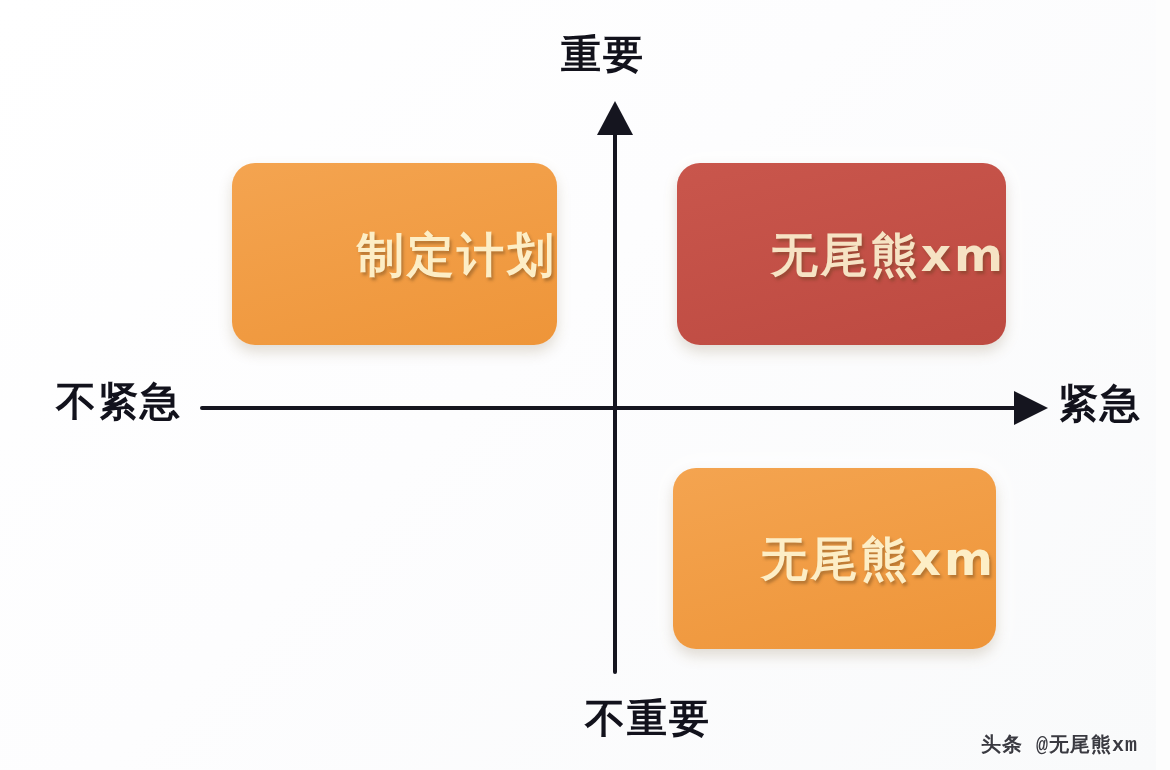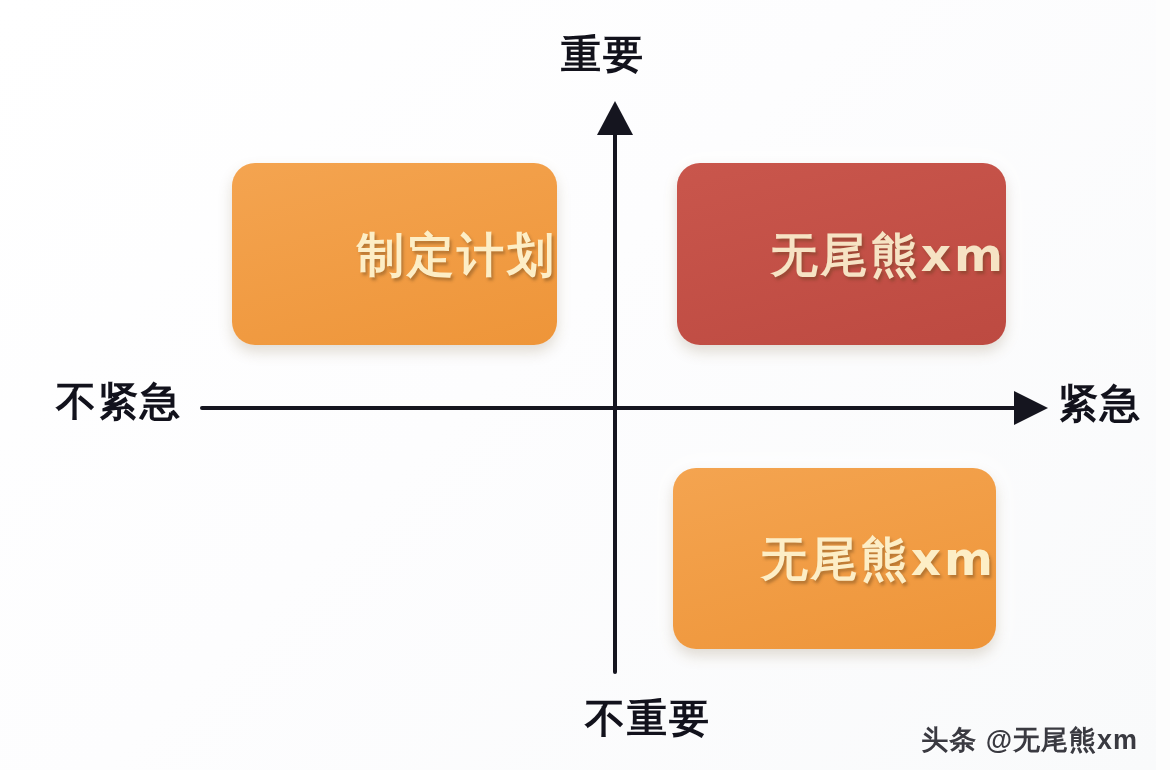--- a/index.html
+++ b/index.html
@@ -120,27 +120,27 @@
     left: 673px; top: 468px; width: 323px; height: 181px;
     background: linear-gradient(165deg, #f4a450 0%, #ee9539 100%);
   }
   #box-delegate .box-label { color: #fdeec6; }
 
   
   .watermark {
     position: absolute;
     right: 18px;
     bottom: 12px;
-    font-size: 27px;
+    font-size: 20px;
     font-weight: 700;
     color: #2a2a32;
     letter-spacing: 1px;
     white-space: nowrap;
     opacity: 0.92;
-    font-family: Liberation Sans, sans-serif;
+    font-family: Liberation Mono, monospace;
     text-shadow: 1px 1px 0 rgba(255,255,255,0.9);
   }
 </style>
 </head>
 <body>
 
 <div id="matrix">
 
   <div class="axis-h"></div>
   <div class="axis-v"></div>

